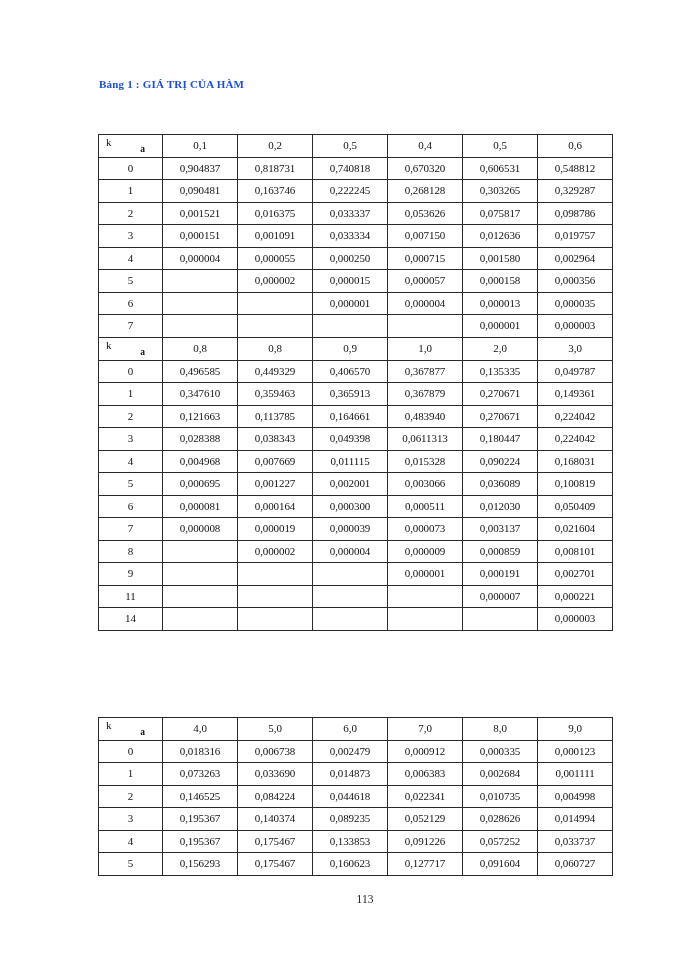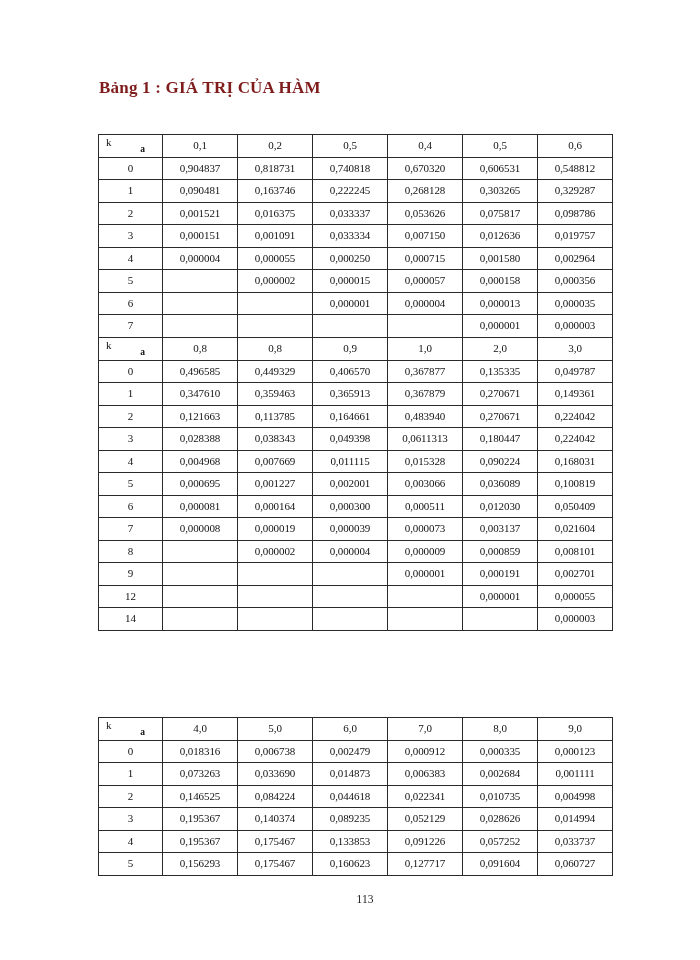--- a/index.html
+++ b/index.html
@@ -21,24 +21,24 @@
     top: 0;
     width: 700px;
     height: 960px;
   }
   .doc-title {
     position: absolute;
     left: 99px;
     top: 78px;
     font-family: "Liberation Serif", "DejaVu Serif", serif;
     font-weight: bold;
-    font-size: 17px;
+    font-size: 11px;
     letter-spacing: 0.2px;
     white-space: nowrap;
-    color: #7f1d1d;
+    color: #1d4ed8;
   }
   .tbl-wrap {
     position: absolute;
     left: 98px;
     width: 514px;
   }
   #table-1-wrap { top: 134px; }
   #table-2-wrap { top: 337px; }
   #table-3-wrap { top: 717px; }
 
@@ -326,27 +326,27 @@
           <tr>
             <td class="idx">9</td>
             <td class="val empty"></td>
             <td class="val empty"></td>
             <td class="val empty"></td>
             <td class="val">0,000001</td>
             <td class="val">0,000191</td>
             <td class="val">0,002701</td>
           </tr>
           <tr>
-            <td class="idx">12</td>
-            <td class="val empty"></td>
-            <td class="val empty"></td>
-            <td class="val empty"></td>
-            <td class="val empty"></td>
-            <td class="val">0,000001</td>
-            <td class="val">0,000055</td>
+            <td class="idx">11</td>
+            <td class="val empty"></td>
+            <td class="val empty"></td>
+            <td class="val empty"></td>
+            <td class="val empty"></td>
+            <td class="val">0,000007</td>
+            <td class="val">0,000221</td>
           </tr>
           <tr>
             <td class="idx">14</td>
             <td class="val empty"></td>
             <td class="val empty"></td>
             <td class="val empty"></td>
             <td class="val empty"></td>
             <td class="val empty"></td>
             <td class="val">0,000003</td>
           </tr>

